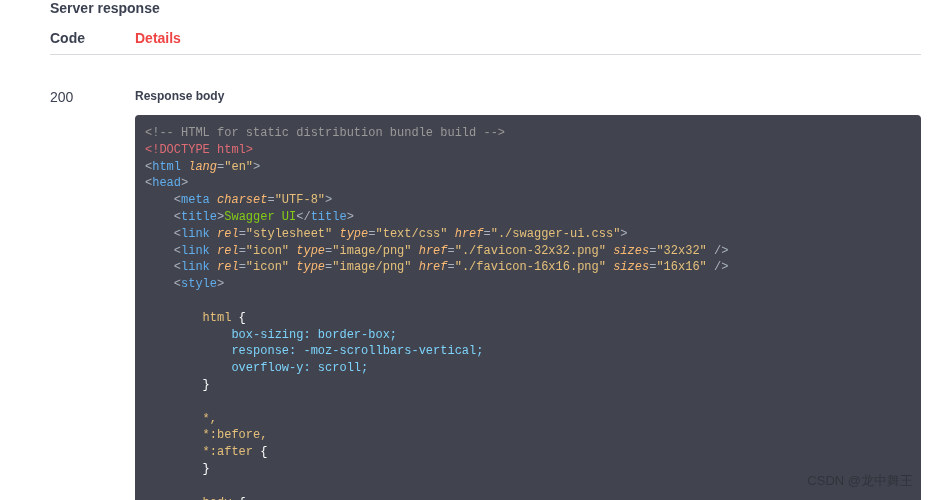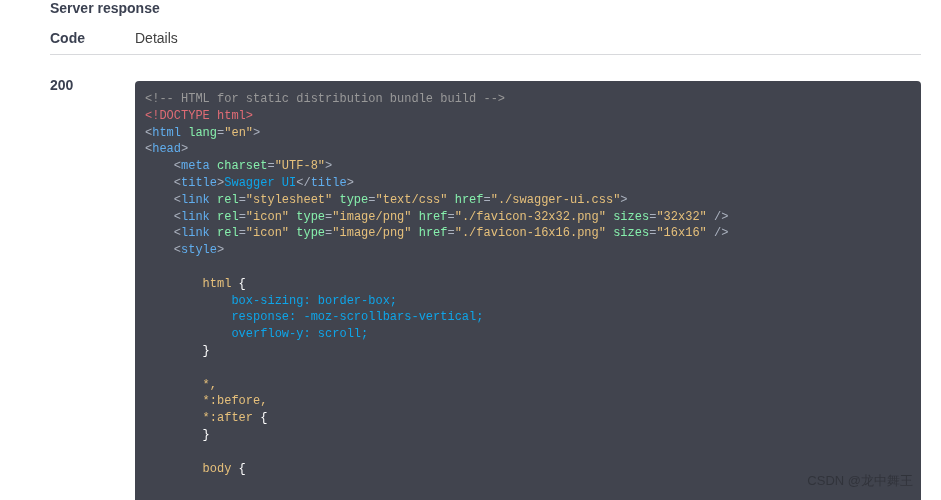--- a/index.html
+++ b/index.html
@@ -16,41 +16,41 @@
   .section-title {
     font-size: 14px;
     font-weight: 700;
     color: #3b4151;
     margin-bottom: 14px;
   }
   .headers {
     display: flex;
     border-bottom: 1px solid rgba(59,65,81,0.2);
     padding-bottom: 8px;
-    margin-bottom: 14px;
+    margin-bottom: 26px;
   }
   .col-code {
     width: 85px;
     font-size: 14px;
     font-weight: 700;
     color: #3b4151;
   }
   .col-details {
     font-size: 14px;
-    font-weight: 400;
-    color: #404040;
+    font-weight: 700;
+    color: #ef4444;
   }
   .response-row {
     display: flex;
     align-items: flex-start;
   }
   .code-val {
     width: 85px;
     font-size: 14px;
-    font-weight: 700;
+    font-weight: 400;
     color: #3b4151;
     padding-top: 8px;
   }
   .details-col {
     flex: 1;
   }
   .resp-body-title {
     font-size: 12px;
     font-weight: 700;
     color: #3b4151;
@@ -64,26 +64,26 @@
     font-size: 12px;
     line-height: 1.4;
     padding: 10px;
     border-radius: 4px;
     overflow-x: auto;
     white-space: pre;
   }
   .tok-comment { color: #999; }
   .tok-doctype { color: #e06c75; }
   .tok-tag { color: #61aeee; }
-  .tok-attr { color: #86efac; }
+  .tok-attr { color: #fdba74; font-style: italic; }
   .tok-punct { color: #abb2bf; }
   .tok-string { color: #e6c07b; }
-  .tok-text { color: #0ea5e9; }
+  .tok-text { color: #84cc16; }
   .tok-css-sel { color: #e6c07b; }
-  .tok-css-prop { color: #0ea5e9; }
+  .tok-css-prop { color: #7dd3fc; }
   .watermark {
     position: fixed;
     bottom: 10px;
     right: 28px;
     font-size: 13px;
     color: rgba(0,0,0,0.25);
     pointer-events: none;
   }
 </style>
 </head>
@@ -91,20 +91,21 @@
 
 <div class="container">
   <div class="section-title">Server response</div>
   <div class="headers">
     <div class="col-code">Code</div>
     <div class="col-details">Details</div>
   </div>
   <div class="response-row">
     <div class="code-val">200</div>
     <div class="details-col">
+      <div class="resp-body-title">Response body</div>
       <pre class="code-block" id="code-block"><span class="tok-comment">&lt;!-- HTML for static distribution bundle build --&gt;</span>
 <span class="tok-doctype">&lt;!DOCTYPE html&gt;</span>
 <span class="tok-punct">&lt;</span><span class="tok-tag">html</span> <span class="tok-attr">lang</span><span class="tok-punct">=</span><span class="tok-string">"en"</span><span class="tok-punct">&gt;</span>
 <span class="tok-punct">&lt;</span><span class="tok-tag">head</span><span class="tok-punct">&gt;</span>
     <span class="tok-punct">&lt;</span><span class="tok-tag">meta</span> <span class="tok-attr">charset</span><span class="tok-punct">=</span><span class="tok-string">"UTF-8"</span><span class="tok-punct">&gt;</span>
     <span class="tok-punct">&lt;</span><span class="tok-tag">title</span><span class="tok-punct">&gt;</span><span class="tok-text">Swagger UI</span><span class="tok-punct">&lt;/</span><span class="tok-tag">title</span><span class="tok-punct">&gt;</span>
     <span class="tok-punct">&lt;</span><span class="tok-tag">link</span> <span class="tok-attr">rel</span><span class="tok-punct">=</span><span class="tok-string">"stylesheet"</span> <span class="tok-attr">type</span><span class="tok-punct">=</span><span class="tok-string">"text/css"</span> <span class="tok-attr">href</span><span class="tok-punct">=</span><span class="tok-string">"./swagger-ui.css"</span><span class="tok-punct">&gt;</span>
     <span class="tok-punct">&lt;</span><span class="tok-tag">link</span> <span class="tok-attr">rel</span><span class="tok-punct">=</span><span class="tok-string">"icon"</span> <span class="tok-attr">type</span><span class="tok-punct">=</span><span class="tok-string">"image/png"</span> <span class="tok-attr">href</span><span class="tok-punct">=</span><span class="tok-string">"./favicon-32x32.png"</span> <span class="tok-attr">sizes</span><span class="tok-punct">=</span><span class="tok-string">"32x32"</span> <span class="tok-punct">/&gt;</span>
     <span class="tok-punct">&lt;</span><span class="tok-tag">link</span> <span class="tok-attr">rel</span><span class="tok-punct">=</span><span class="tok-string">"icon"</span> <span class="tok-attr">type</span><span class="tok-punct">=</span><span class="tok-string">"image/png"</span> <span class="tok-attr">href</span><span class="tok-punct">=</span><span class="tok-string">"./favicon-16x16.png"</span> <span class="tok-attr">sizes</span><span class="tok-punct">=</span><span class="tok-string">"16x16"</span> <span class="tok-punct">/&gt;</span>
     <span class="tok-punct">&lt;</span><span class="tok-tag">style</span><span class="tok-punct">&gt;</span>

